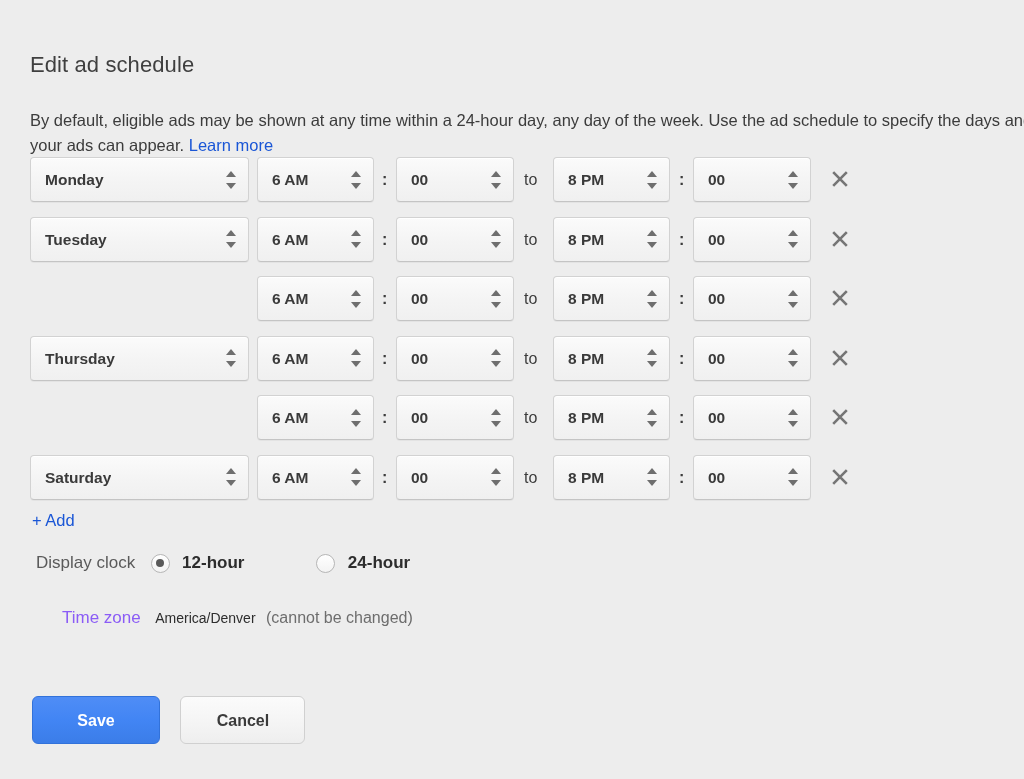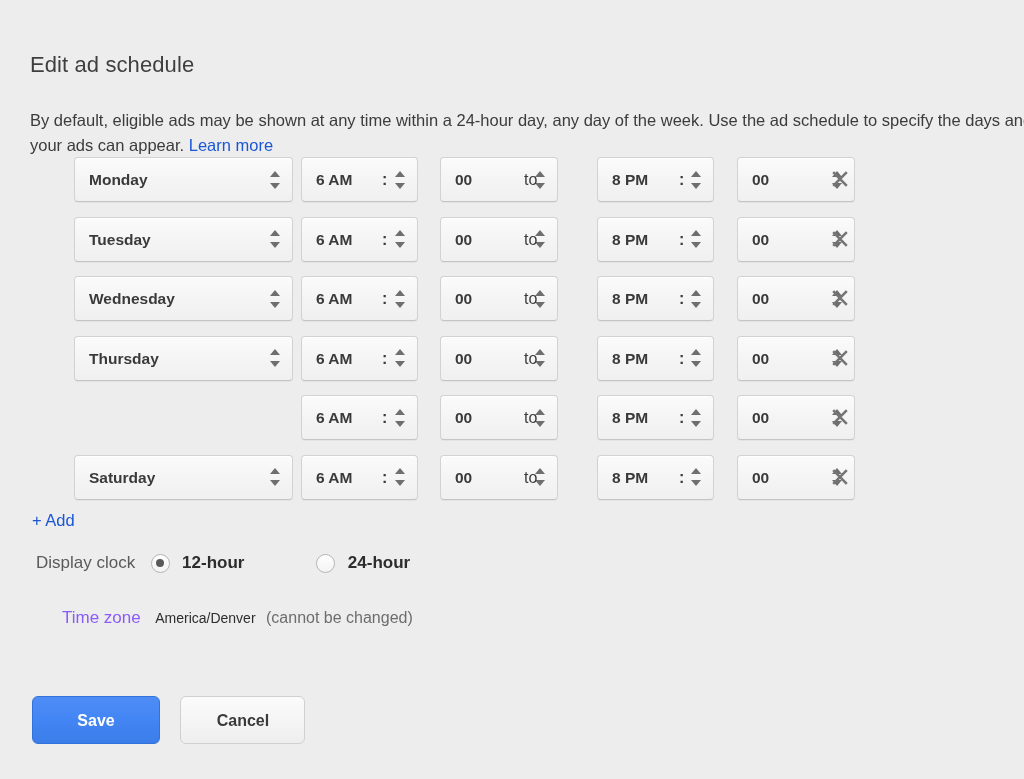--- a/index.html
+++ b/index.html
@@ -70,21 +70,20 @@
     position: absolute;
     top: 0;
     height: 45px;
     box-sizing: border-box;
     background: linear-gradient(180deg, #fbfbfb 0%, #f4f4f4 55%, #f0f0f0 100%);
     border: 1px solid #d2d2d2;
     border-bottom-color: #c4c4c4;
     border-radius: 4px;
     box-shadow: 0 1px 0 rgba(0,0,0,0.04), inset 0 1px 0 #ffffff;
     cursor: default;
-    margin-left: 44px;
   }
   .sel .val {
     position: absolute;
     left: 14px;
     top: 0;
     line-height: 43px;
     font-size: 15.5px;
     font-weight: bold;
     color: #3a3a3a;
     white-space: nowrap;
@@ -357,27 +356,20 @@
             <i class="down"></i>
           </span>
         </div>
         <span class="remove-btn">
           <svg width="24" height="24" viewBox="0 0 24 24" aria-hidden="true">
             <path d="M5.2 5.2 L18.8 18.8 M18.8 5.2 L5.2 18.8" stroke="#757575" stroke-width="2.6" stroke-linecap="butt"></path>
           </svg>
         </span>
       </div>
       <div class="row">
-        <div class="sel c-day">
-          <span class="val">Wednesday</span>
-          <span class="stepper">
-            <i class="up"></i>
-            <i class="down"></i>
-          </span>
-        </div>
         <div class="sel c-h1">
           <span class="val">6 AM</span>
           <span class="stepper">
             <i class="up"></i>
             <i class="down"></i>
           </span>
         </div>
         <span class="colon colon-1">:</span>
         <div class="sel c-m1">
           <span class="val">00</span>

